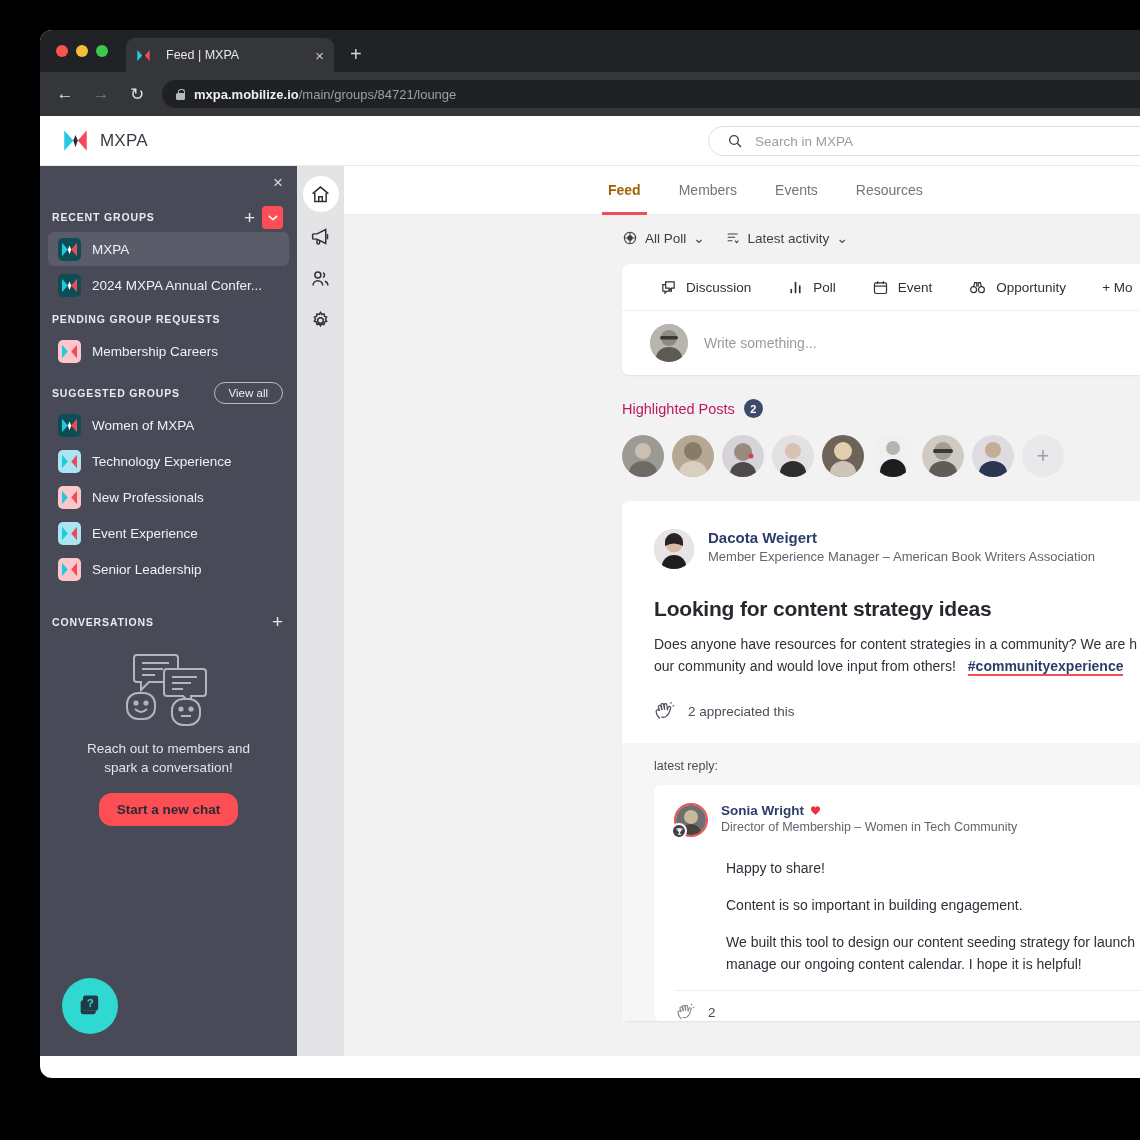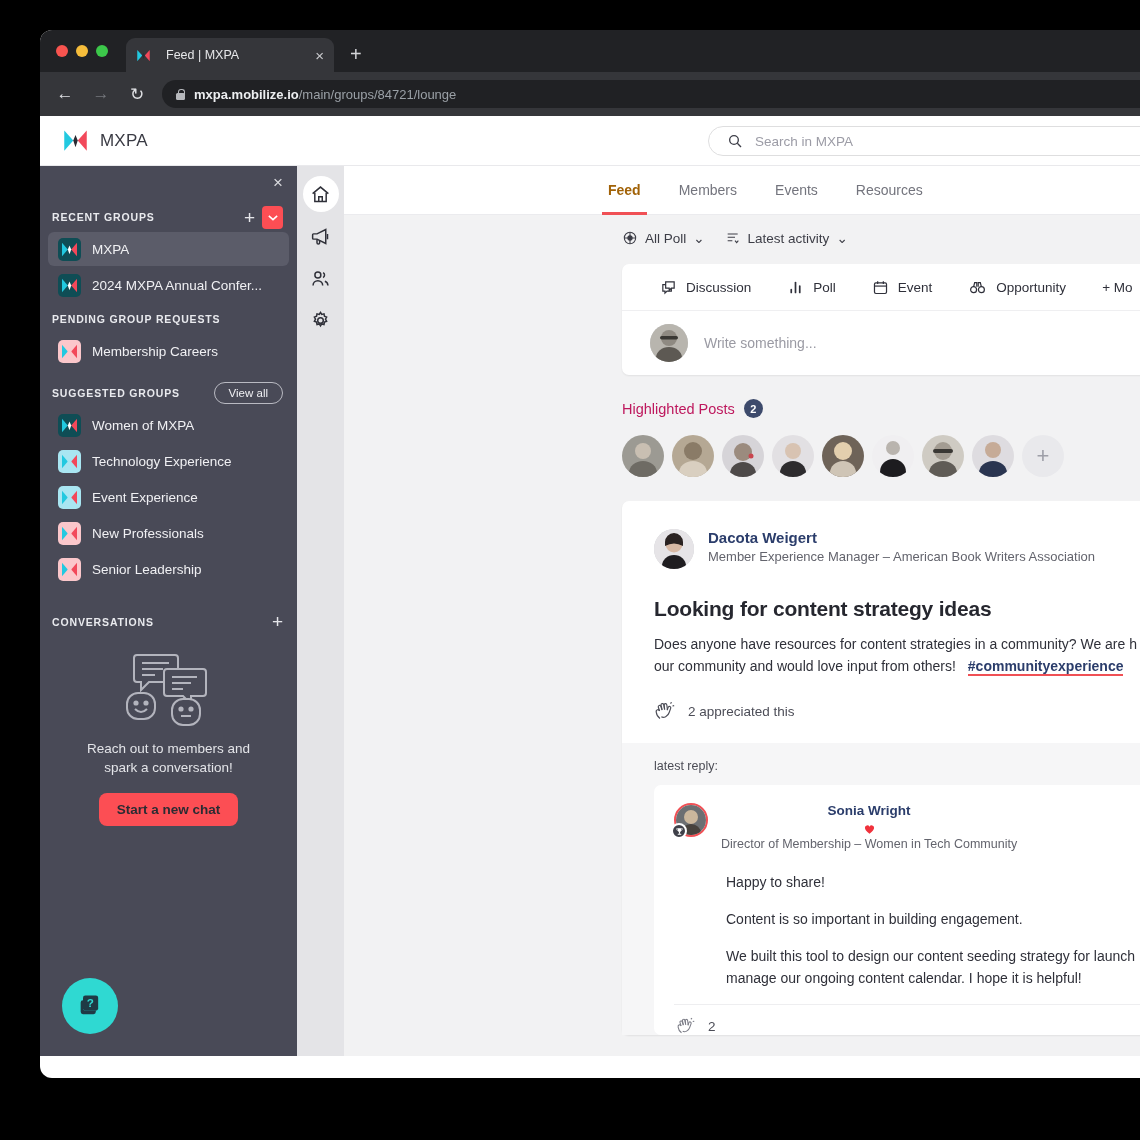--- a/index.html
+++ b/index.html
@@ -115,21 +115,21 @@
     border-radius: 12px; padding: 4px 14px; background: transparent; cursor: pointer;
   }
   .convo-head {
     display: flex; align-items: center; justify-content: space-between;
     padding: 0 14px 0 12px; margin-top: 26px;
   }
   .empty { text-align: center; padding: 18px 30px 0; }
   .empty-txt { font-size: 13.5px; color: #e3e4e8; line-height: 19px; margin-top: 8px; }
   .chatbtn {
     margin: 16px auto 0; display: block; background: #fc4e54; color: #2b2c33;
-    border: none; border-radius: 8px; font-size: 13.5px; font-weight: 700;
+    border: none; border-radius: 13px; font-size: 13.5px; font-weight: 700;
     padding: 9px 18px; cursor: pointer; font-family: inherit;
   }
   .helpfab {
     position: absolute; left: 22px; bottom: 22px; width: 56px; height: 56px;
     border-radius: 50%; background: #2fd9d2; display: flex;
     align-items: center; justify-content: center; cursor: pointer;
   }
   
   .rail {
     width: 47px; background: #e4e4e7; flex: none;
@@ -197,21 +197,21 @@
   .rhead { display: flex; gap: 13px; align-items: flex-start; }
   .ravwrap { position: relative; width: 34px; height: 34px; flex: none; }
   .ravwrap .ring {
     position: absolute; inset: 0; border-radius: 50%; border: 2px solid #f05055; overflow: hidden;
   }
   .badge-tr {
     position: absolute; left: -3px; bottom: -2px; width: 16px; height: 16px;
     border-radius: 50%; background: #3f4049; display: flex; align-items: center;
     justify-content: center; border: 2px solid #fff;
   }
-  .rname { font-size: 13.5px; font-weight: 700; color: #2b3d6b; display: flex; align-items: center; gap: 6px; cursor: pointer; flex-direction: column; }
+  .rname { font-size: 13.5px; font-weight: 700; color: #2b3d6b; display: flex; align-items: center; gap: 6px; cursor: pointer; }
   .heart { width: 11px; height: 11px; }
   .rrole { font-size: 12.5px; color: #63646d; margin-top: 2px; }
   .rbody { margin: 20px 0 0 52px; font-size: 14px; color: #2f3039; line-height: 22px; }
   .rbody p { margin-bottom: 15px; white-space: nowrap; }
   .rfoot { border-top: 1px solid #eeeef0; margin-top: 8px; padding: 12px 0 0 2px; display: flex; align-items: center; gap: 12px; }
 </style>
 </head>
 <body>
 
 <div class="window">
@@ -339,38 +339,38 @@
           <span class="tile cyan">
             <svg width="17" height="15" viewBox="0 0 24 22">
                 <path d="M1 1 L1 21 L9.5 11 Z" fill="#22c9e0"></path>
                 <path d="M23 1 L23 21 L14.5 11 Z" fill="#f2485a"></path>
                 <path d="M9.5 11 L12 5 L14.5 11 L12 18 Z" fill="#a9e6f2"></path>
               </svg>
           </span>
           <span class="gname">Technology Experience</span>
         </div>
         <div class="grow">
+          <span class="tile pink">
+            <svg width="17" height="15" viewBox="0 0 24 22">
+                <path d="M1 1 L1 21 L9.5 11 Z" fill="#22c9e0"></path>
+                <path d="M23 1 L23 21 L14.5 11 Z" fill="#f2485a"></path>
+                <path d="M9.5 11 L12 5 L14.5 11 L12 18 Z" fill="#fbc7cb"></path>
+              </svg>
+          </span>
+          <span class="gname">New Professionals</span>
+        </div>
+        <div class="grow">
           <span class="tile cyan">
             <svg width="17" height="15" viewBox="0 0 24 22">
                 <path d="M1 1 L1 21 L9.5 11 Z" fill="#22c9e0"></path>
                 <path d="M23 1 L23 21 L14.5 11 Z" fill="#f2485a"></path>
                 <path d="M9.5 11 L12 5 L14.5 11 L12 18 Z" fill="#a9e6f2"></path>
               </svg>
           </span>
           <span class="gname">Event Experience</span>
-        </div>
-        <div class="grow">
-          <span class="tile pink">
-            <svg width="17" height="15" viewBox="0 0 24 22">
-                <path d="M1 1 L1 21 L9.5 11 Z" fill="#22c9e0"></path>
-                <path d="M23 1 L23 21 L14.5 11 Z" fill="#f2485a"></path>
-                <path d="M9.5 11 L12 5 L14.5 11 L12 18 Z" fill="#fbc7cb"></path>
-              </svg>
-          </span>
-          <span class="gname">New Professionals</span>
         </div>
         <div class="grow">
           <span class="tile pink">
             <svg width="17" height="15" viewBox="0 0 24 22">
                 <path d="M1 1 L1 21 L9.5 11 Z" fill="#22c9e0"></path>
                 <path d="M23 1 L23 21 L14.5 11 Z" fill="#f2485a"></path>
                 <path d="M9.5 11 L12 5 L14.5 11 L12 18 Z" fill="#fbc7cb"></path>
               </svg>
           </span>
           <span class="gname">Senior Leadership</span>

